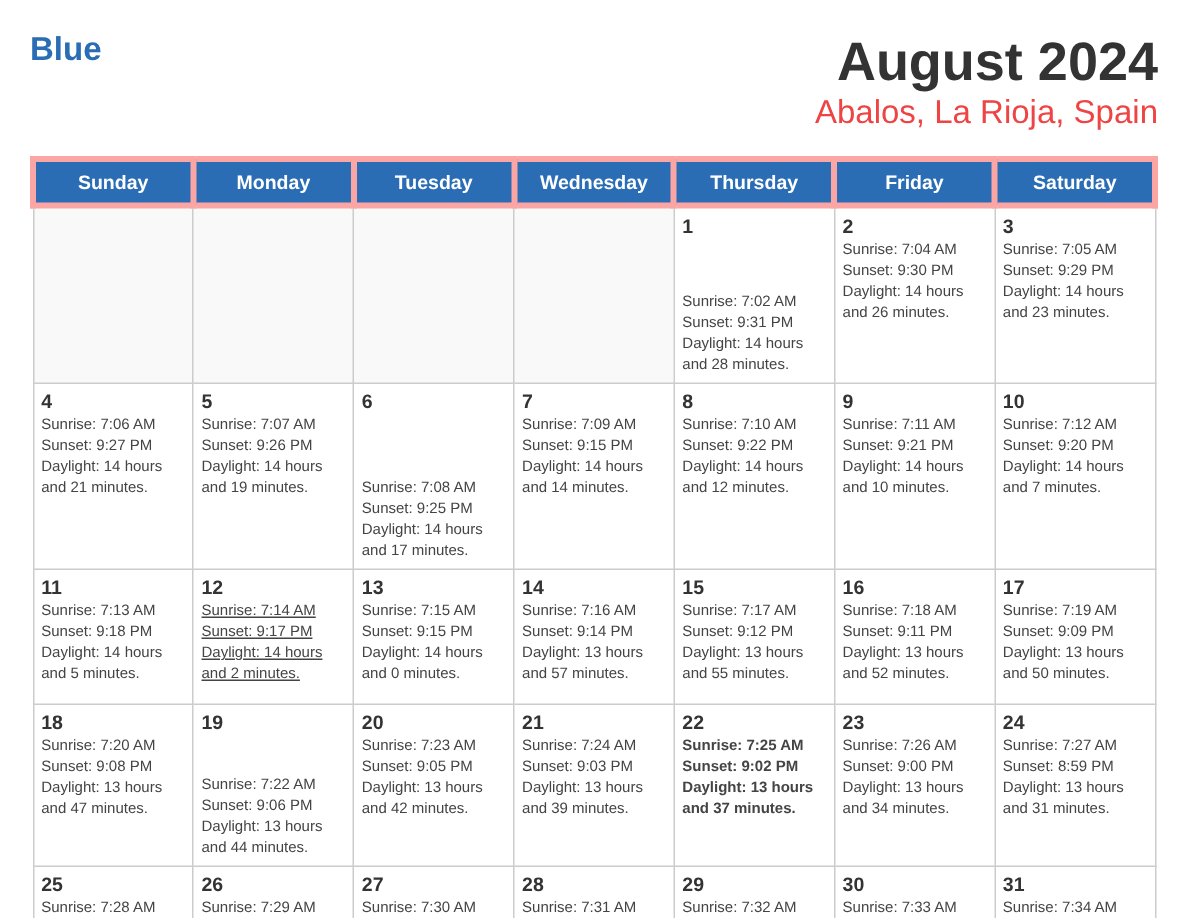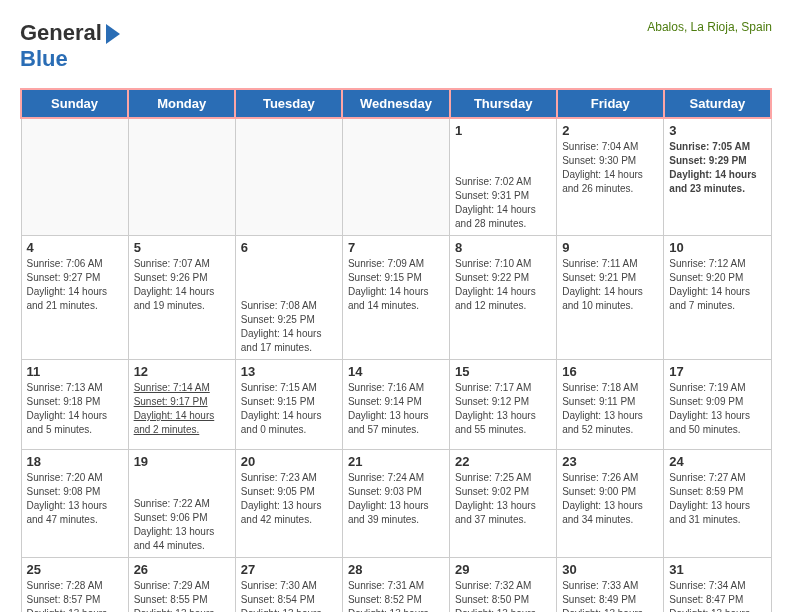--- a/index.html
+++ b/index.html
@@ -46,36 +46,36 @@
     }
     .title-block {
       text-align: right;
     }
     .month-title {
       font-size: 36px;
       font-weight: bold;
       color: #333;
     }
     .location-title {
-      font-size: 12px;
-      color: #4d7c0f;
+      font-size: 22px;
+      color: #ef4444;
     }
     .calendar-table {
       width: 100%;
       border-collapse: collapse;
       table-layout: fixed;
     }
     .calendar-table thead tr th {
       background-color: #2a6db5;
       color: #fff;
       font-size: 13px;
       font-weight: bold;
       padding: 6px 4px;
       text-align: center;
-      border: 2px solid #fca5a5;
+      border: 4px solid #fca5a5;
     }
     .calendar-table tbody tr td {
       border: 1px solid #ccc;
       vertical-align: top;
       padding: 4px 5px;
       background: #fff;
       height: 90px;
     }
     .calendar-table tbody tr td.empty {
       background: #f9f9f9;
@@ -90,27 +90,24 @@
       font-size: 10px;
       color: #444;
       line-height: 1.4;
     }
   </style>
 </head>
 <body>
 
 <div class="header">
   <div class="logo">
-    <div class="logo-line">
-      <span class="logo-general">General</span>
-      <div class="logo-triangle"></div>
-    </div>
     <span class="logo-blue">Blue</span>
   </div>
   <div class="title-block">
+    <div class="month-title">August 2024</div>
     <div class="location-title">Abalos, La Rioja, Spain</div>
   </div>
 </div>
 
 <table class="calendar-table">
   <thead>
     <tr>
     <th>Sunday</th>
         <th>Monday</th>
         <th>Tuesday</th>
@@ -135,21 +132,21 @@
         </td>
         <td>
           <div class="day-number">2</div>
           <div class="day-info" style="white-space: pre-line;">Sunrise: 7:04 AM
 Sunset: 9:30 PM
 Daylight: 14 hours
 and 26 minutes.</div>
         </td>
         <td>
           <div class="day-number">3</div>
-          <div class="day-info" style="white-space: pre-line; font-weight: bold;">Sunrise: 7:05 AM
+          <div class="day-info" style="white-space: pre-line;">Sunrise: 7:05 AM
 Sunset: 9:29 PM
 Daylight: 14 hours
 and 23 minutes.</div>
         </td>
       </tr>
       <tr>
         <td>
           <div class="day-number">4</div>
           <div class="day-info" style="white-space: pre-line;">Sunrise: 7:06 AM
 Sunset: 9:27 PM
@@ -274,21 +271,21 @@
         </td>
         <td>
           <div class="day-number">21</div>
           <div class="day-info" style="white-space: pre-line;">Sunrise: 7:24 AM
 Sunset: 9:03 PM
 Daylight: 13 hours
 and 39 minutes.</div>
         </td>
         <td>
           <div class="day-number">22</div>
-          <div class="day-info" style="white-space: pre-line;">Sunrise: 7:25 AM
+          <div class="day-info" style="white-space: pre-line; font-weight: bold;">Sunrise: 7:25 AM
 Sunset: 9:02 PM
 Daylight: 13 hours
 and 37 minutes.</div>
         </td>
         <td>
           <div class="day-number">23</div>
           <div class="day-info" style="white-space: pre-line;">Sunrise: 7:26 AM
 Sunset: 9:00 PM
 Daylight: 13 hours
 and 34 minutes.</div>

